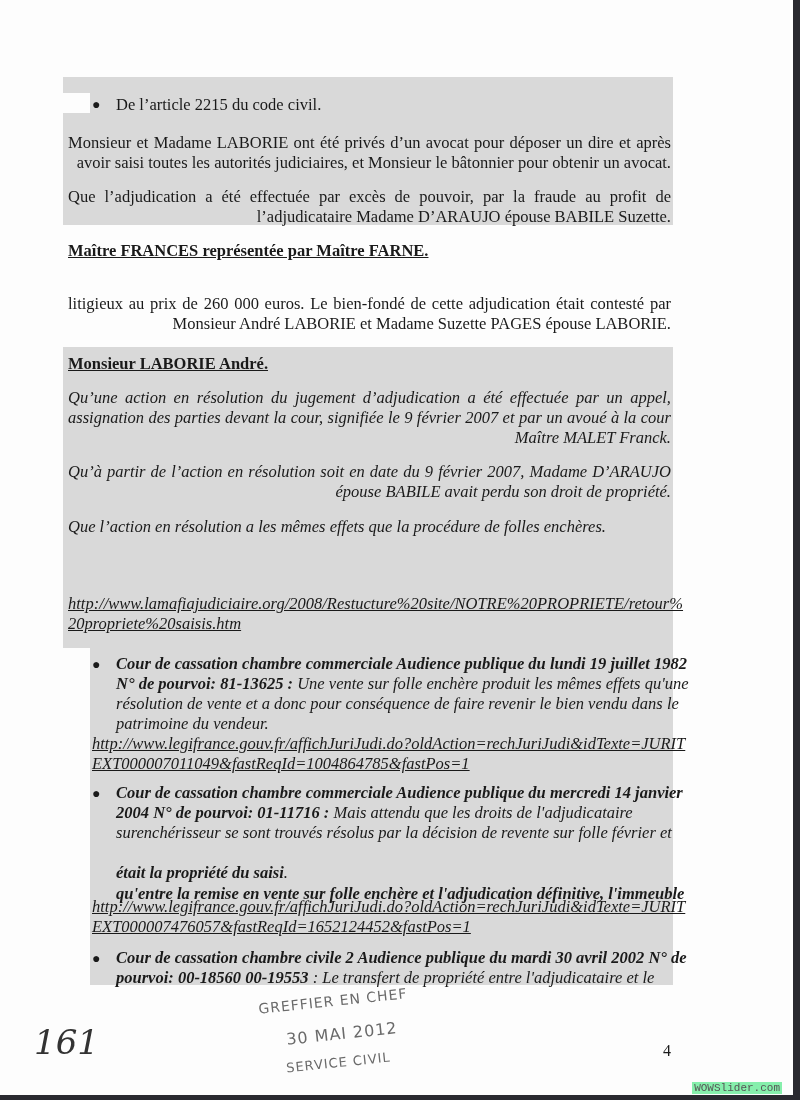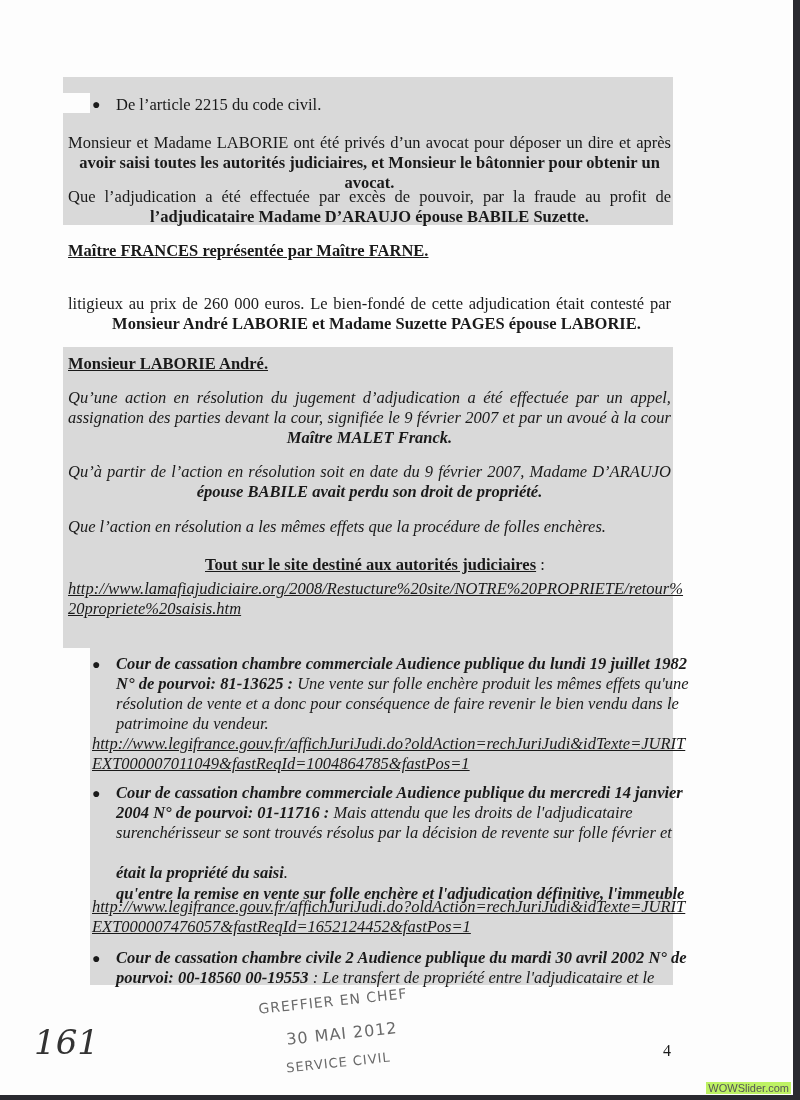--- a/index.html
+++ b/index.html
@@ -17,31 +17,31 @@
   .edge-bottom { position: absolute; left: 0; bottom: 0; width: 800px; height: 5px; background: #2a2a30; }
 
   .shade { position: absolute; background: #d9d9d9; }
   .shade.a { left: 63px; top: 77px; width: 610px; height: 148px; }
   .shade.b { left: 63px; top: 347px; width: 610px; height: 301px; }
   .shade.c { left: 90px; top: 648px; width: 583px; height: 337px; }
   .notch { position: absolute; left: 63px; top: 93px; width: 27px; height: 20px; background: #fdfdfd; }
 
   .t { position: absolute; font-size: 16.5px; line-height: 20px; margin: 0; }
   .j { text-align: justify; text-align-last: justify; }
-  .jl { text-align: center; font-weight: bold; }
+  .jl { text-align: right; }
   .u { text-decoration: underline; }
   .b { font-weight: bold; }
   .i { font-style: italic; }
   .bullet { position: absolute; font-size: 14px; }
   .link { text-decoration: underline; font-style: italic; color: #1a1a1a; }
 
   .stamp { position: absolute; font-family: "DejaVu Sans", sans-serif; color: #6a6a6a; letter-spacing: 1px; }
   .handnum { position: absolute; font-family: "DejaVu Serif", serif; font-style: italic; color: #333; font-size: 34px; }
   .pagenum { position: absolute; font-size: 16px; }
-  .watermark { position: absolute; right: 9px; bottom: 6px; font-family: Liberation Sans, sans-serif; font-size: 11px; color: #555; background: #bef264; padding: 0 2px; }
+  .watermark { position: absolute; right: 18px; bottom: 6px; font-family: Liberation Mono, monospace; font-size: 11px; color: #555; background: #86efac; padding: 0 2px; }
 </style>
 </head>
 <body>
 
 <div class="page">
   <div class="shade a"></div>
   <div class="notch"></div>
   <div class="shade b"></div>
   <div class="shade c"></div>
 
@@ -50,36 +50,35 @@
 
   <p class="t j" style="left:68px;top:133px;width:603px;">Monsieur et Madame LABORIE ont été privés d’un avocat pour déposer un dire et après</p>
   <p class="t jl" style="left:68px;top:153px;width:603px;">avoir saisi toutes les autorités judiciaires, et Monsieur le bâtonnier pour obtenir un avocat.</p>
 
   <p class="t j" style="left:68px;top:187px;width:603px;">Que l’adjudication a été effectuée par excès de pouvoir, par la fraude au profit de</p>
   <p class="t jl" style="left:68px;top:207px;width:603px;">l’adjudicataire Madame D’ARAUJO épouse BABILE Suzette.</p>
 
   <p class="t b u" style="left:68px;top:241px;">Maître FRANCES représentée par Maître FARNE.</p>
 
   <p class="t j" style="left:68px;top:294px;width:603px;">litigieux au prix de 260 000 euros. Le bien-fondé de cette adjudication était contesté par</p>
-  <p class="t jl" style="left:75px;top:314px;width:603px;">Monsieur André LABORIE et Madame Suzette PAGES épouse LABORIE.</p>
+  <p class="t jl" style="left:68px;top:314px;width:603px;">Monsieur André LABORIE et Madame Suzette PAGES épouse LABORIE.</p>
 
   <p class="t b u" style="left:68px;top:354px;">Monsieur LABORIE André.</p>
 
   <p class="t i j" style="left:68px;top:388px;width:603px;">Qu’une action en résolution du jugement d’adjudication a été effectuée par un appel,</p>
   <p class="t i j" style="left:68px;top:408px;width:603px;">assignation des parties devant la cour, signifiée le 9 février 2007 et par un avoué à la cour</p>
   <p class="t i jl" style="left:68px;top:428px;width:603px;">Maître MALET Franck.</p>
 
   <p class="t i j" style="left:68px;top:462px;width:603px;">Qu’à partir de l’action en résolution soit en date du 9 février 2007, Madame D’ARAUJO</p>
   <p class="t i jl" style="left:68px;top:482px;width:603px;">épouse BABILE avait perdu son droit de propriété.</p>
 
   <p class="t i" style="left:68px;top:517px;text-align:center;">Que  l’action en résolution a les mêmes effets que la procédure de folles enchères.</p>
 
-  <p class="t" style="left:205px;top:555px;"><span class="b u">Tout sur le site destiné aux autorités judiciaires</span><span> :</span></p>
 
-  <a class="t link" style="left:68px;top:579px;font-style:italic;">
+  <a class="t link" style="left:68px;top:594px;font-style:italic;">
     <span style="display:block;">http://www.lamafiajudiciaire.org/2008/Restucture%20site/NOTRE%20PROPRIETE/retour%</span>
     <span style="display:block;">20propriete%20saisis.htm</span>
   </a>
 
   <span class="bullet" style="left:92px;top:657px;">●</span>
   <div>
     <p class="t i b" style="left:116px;top:654px;">Cour de cassation chambre commerciale Audience publique du lundi 19 juillet 1982</p>
     <p class="t i" style="left:116px;top:674px;"><span class="b">N° de pourvoi: 81-13625 :</span><span> Une vente sur folle enchère produit les mêmes effets qu'une</span></p>
     <p class="t i" style="left:116px;top:694px;">résolution de vente et a donc pour conséquence de faire revenir le bien vendu dans le</p>
     <p class="t i" style="left:116px;top:714px;">patrimoine du vendeur.</p>

